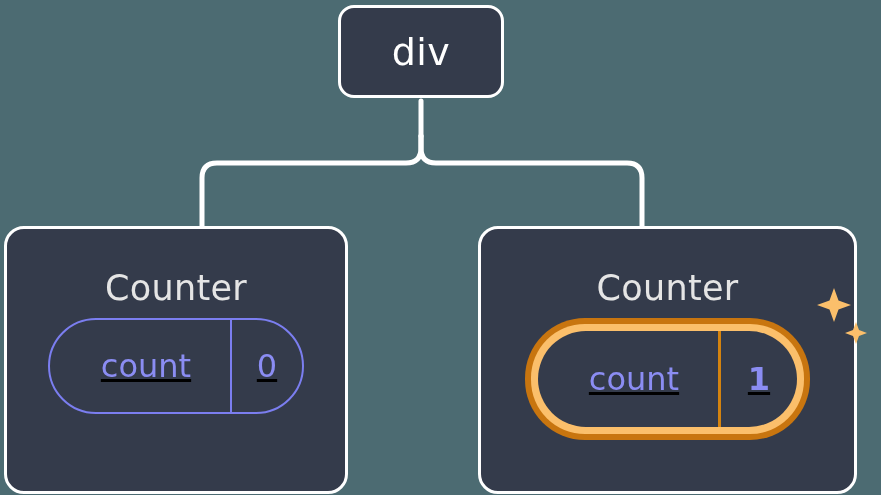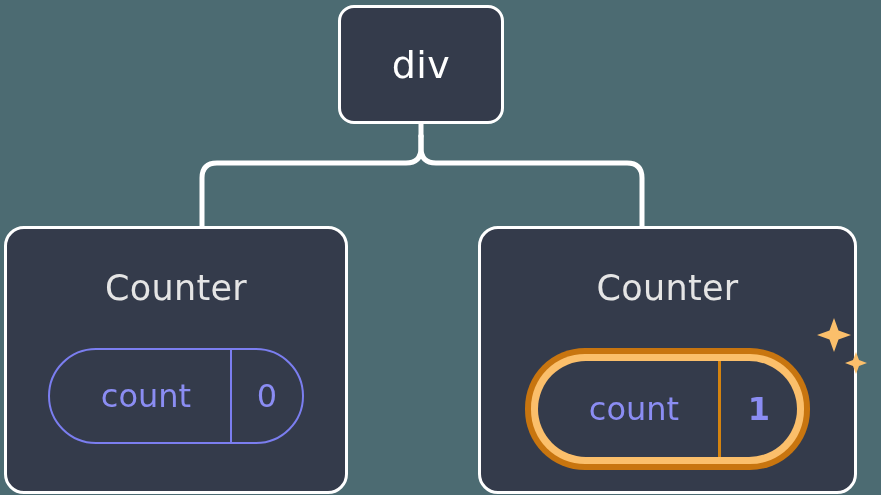--- a/index.html
+++ b/index.html
@@ -34,21 +34,21 @@
     border: 3px solid #ffffff;
     border-radius: 20px;
     display: flex;
     flex-direction: column;
     align-items: center;
   }
   .node-root {
     left: 338px;
     top: 5px;
     width: 166px;
-    height: 119px;
+    height: 93px;
     justify-content: center;
     border-radius: 16px;
   }
   .node-label-root {
     color: #ffffff;
     font-size: 38px;
     letter-spacing: 0.5px;
     line-height: 1;
   }
 
@@ -64,24 +64,25 @@
 
   .node-title {
     color: #e5e5e5;
     font-size: 35px;
     line-height: 1;
     letter-spacing: 0.3px;
   }
 
   
   .pill-wrap {
-    margin-top: 42px;
+    margin-top: 12px;
     position: relative;
     display: flex;
     align-items: center;
+    text-decoration: underline;
   }
   .pill {
     box-sizing: border-box;
     display: flex;
     align-items: stretch;
     height: 96px;
     border: 2px solid #7b7ef0;
     border-radius: 48px;
     background: transparent;
   }

